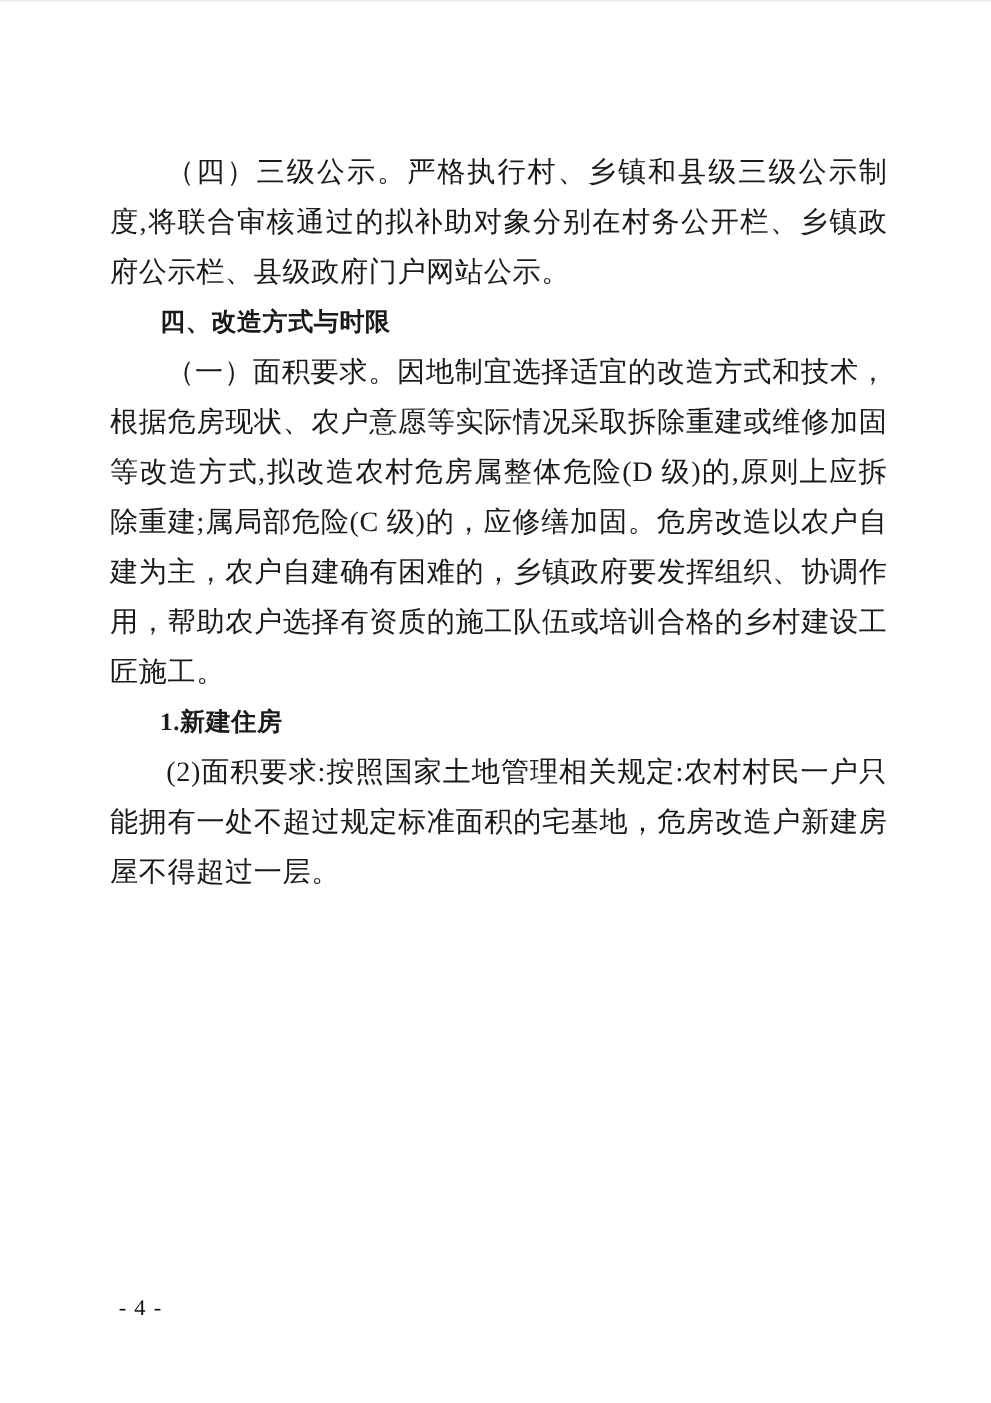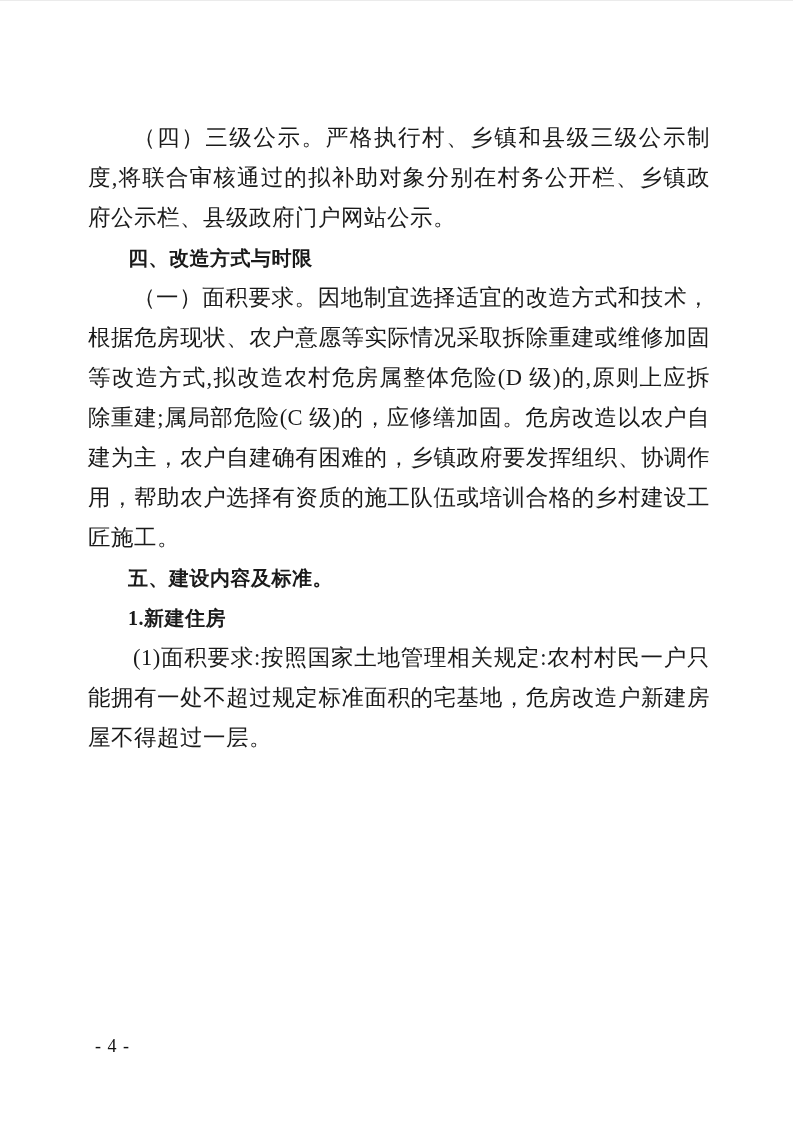--- a/index.html
+++ b/index.html
@@ -71,22 +71,21 @@
 
 <div class="page-text">
 
   <p><span class="para-lead">（四）三级公示。</span><span>严格执行村、乡镇和县级三级公示制度,将联合审核通过的拟补助对象分别在村务公开栏、乡镇政府公示栏、县级政府门户网站公示。</span></p>
 
   <p class="section-heading">四、改造方式与时限</p>
 
   <p><span class="para-lead">（一）面积要求。</span><span>因地制宜选择适宜的改造方式和技术，根据危房现状、农户意愿等实际情况采取拆除重建或维修加固等改造方式,拟改造农村危房属整体危险(D 级)的,原则上应拆除重建;属局部危险(C 级)的，应修缮加固。危房改造以农户自建为主，农户自建确有困难的，乡镇政府要发挥组织、协调作用，帮助农户选择有资质的施工队伍或培训合格的乡村建设工匠施工。</span></p>
 
 
-  <p class="section-heading">五、建设内容及标准。</p>
 
   <p class="sub-heading">1.新建住房</p>
 
-  <p>(1)面积要求:按照国家土地管理相关规定:农村村民一户只能拥有一处不超过规定标准面积的宅基地，危房改造户新建房屋不得超过一层。</p>
+  <p>(2)面积要求:按照国家土地管理相关规定:农村村民一户只能拥有一处不超过规定标准面积的宅基地，危房改造户新建房屋不得超过一层。</p>
 
 
 </div>
 
 <div class="page-number">- 4 -</div>
 
 </body></html>

